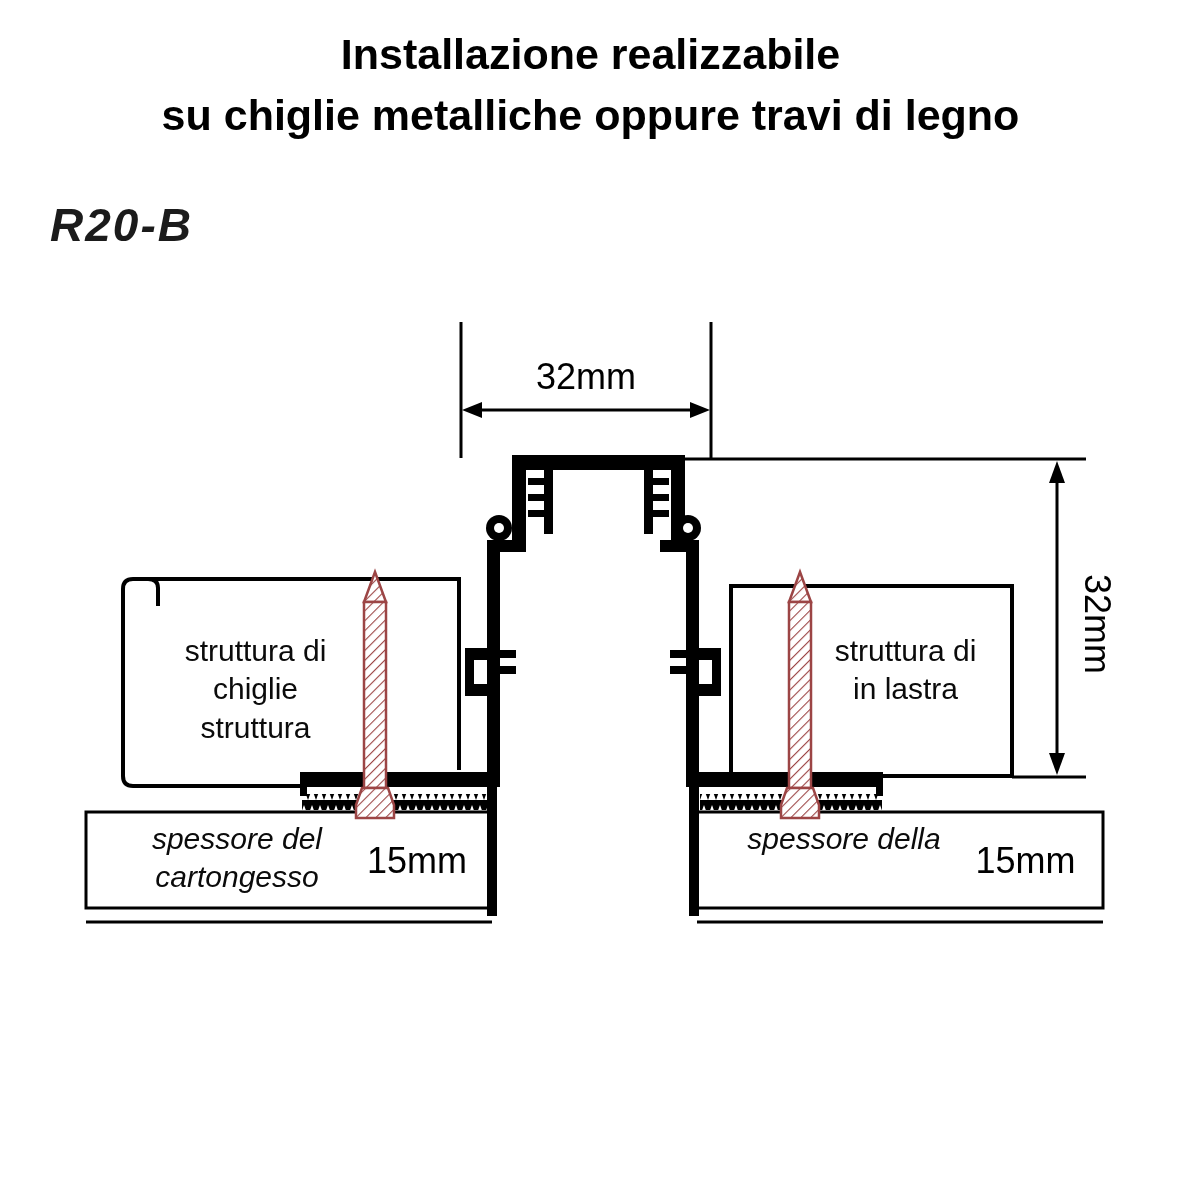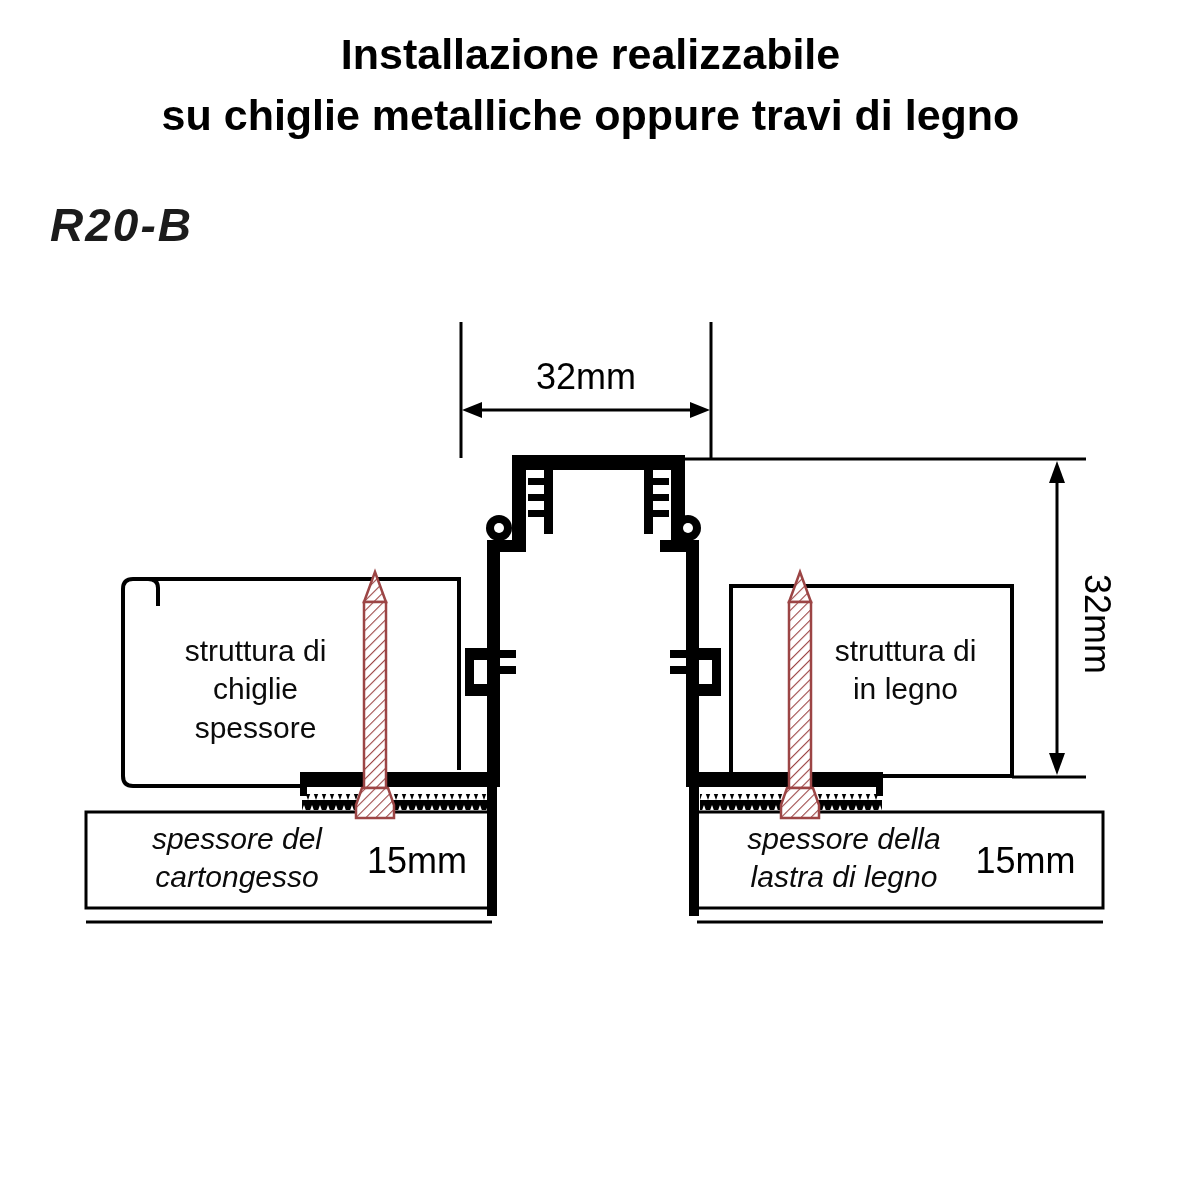--- a/index.html
+++ b/index.html
@@ -199,32 +199,31 @@
       <polygon points="1057,775 1049,753 1065,753" class="fb"></polygon>
     </g>
   </svg>
 
   <div class="abs dim dim-top">32mm</div>
   <div class="abs dim dim-right">32mm</div>
 
   <div class="abs struct-label left-structure">
     <div>struttura di</div>
     <div>chiglie</div>
-    <div>spessore</div>
+    <div>struttura</div>
   </div>
   <div class="abs struct-label right-structure">
     <div>struttura di</div>
-    <div>in legno</div>
+    <div>in lastra</div>
   </div>
 
   <div class="abs board-label left-board">
     <div>spessore del</div>
     <div>cartongesso</div>
   </div>
   <div class="abs thickness left-thickness">15mm</div>
 
   <div class="abs board-label right-board">
     <div>spessore della</div>
-    <div>lastra di legno</div>
   </div>
   <div class="abs thickness right-thickness">15mm</div>
 
 </div>
 
 </body></html>

